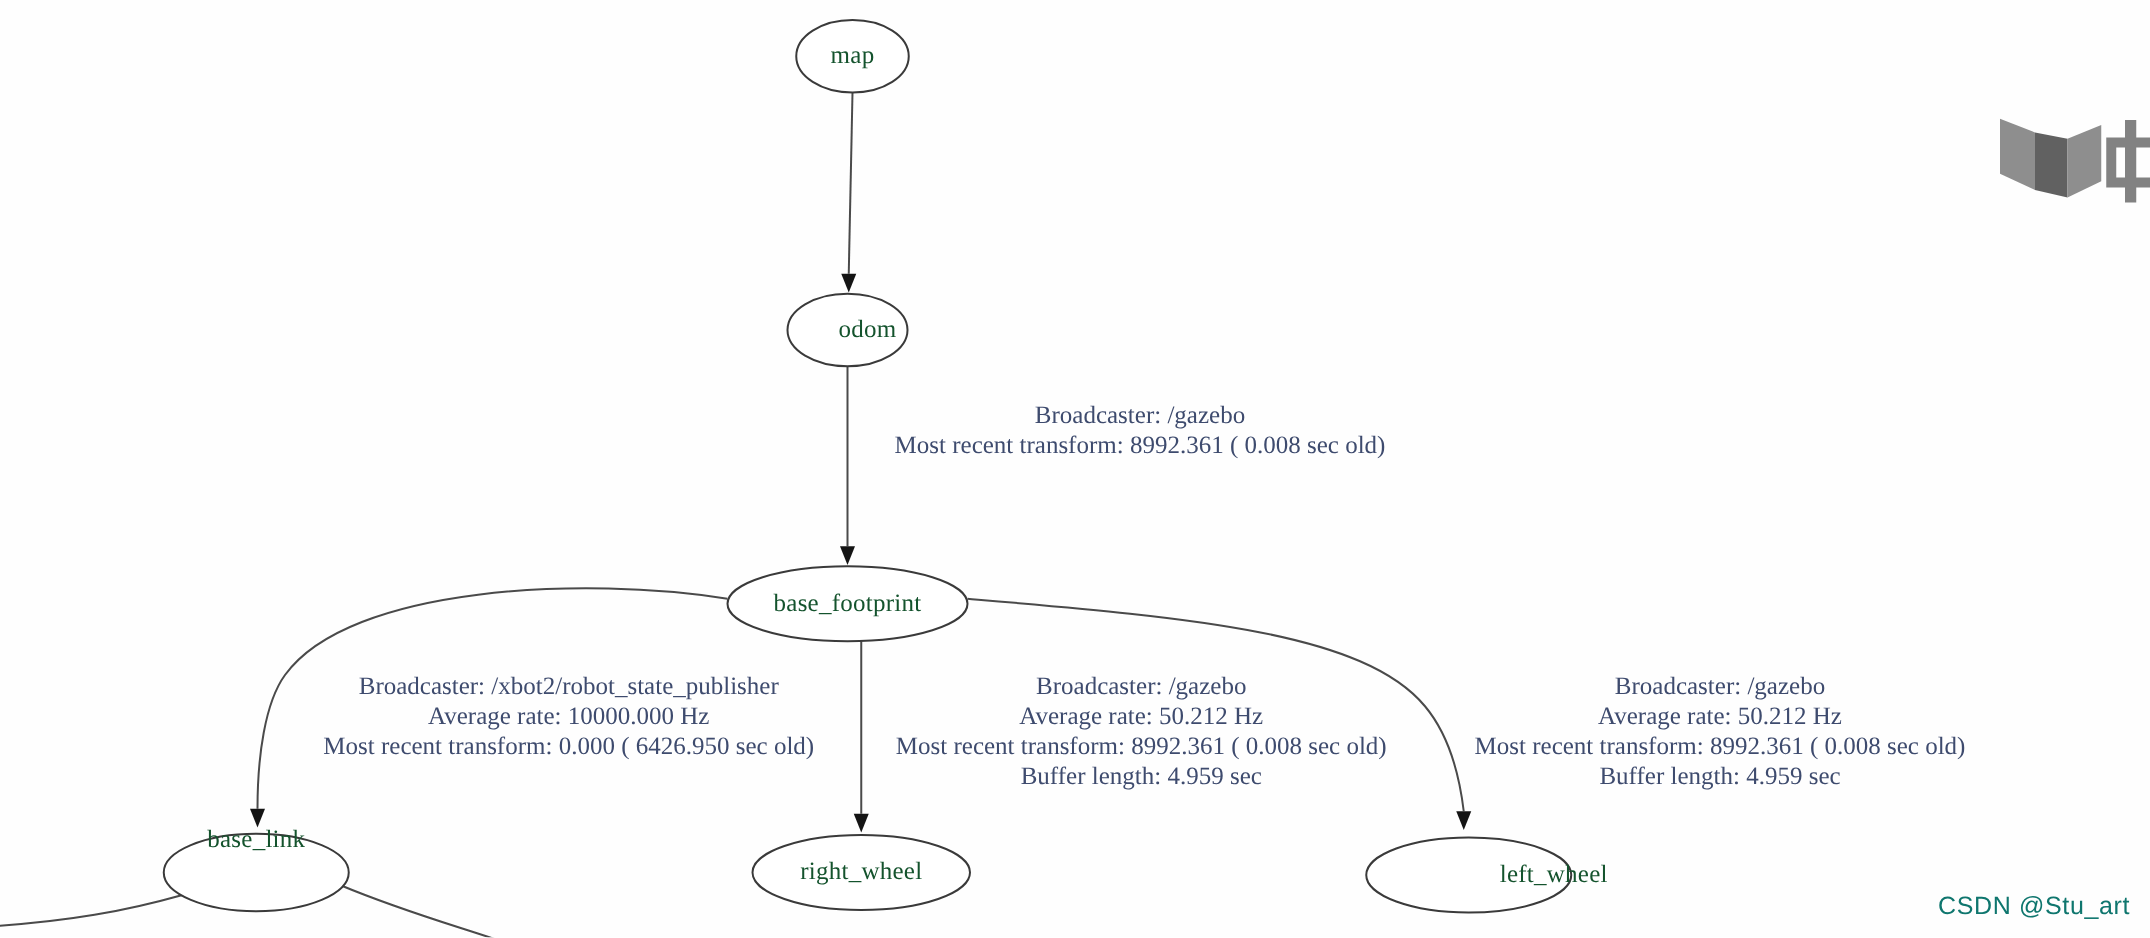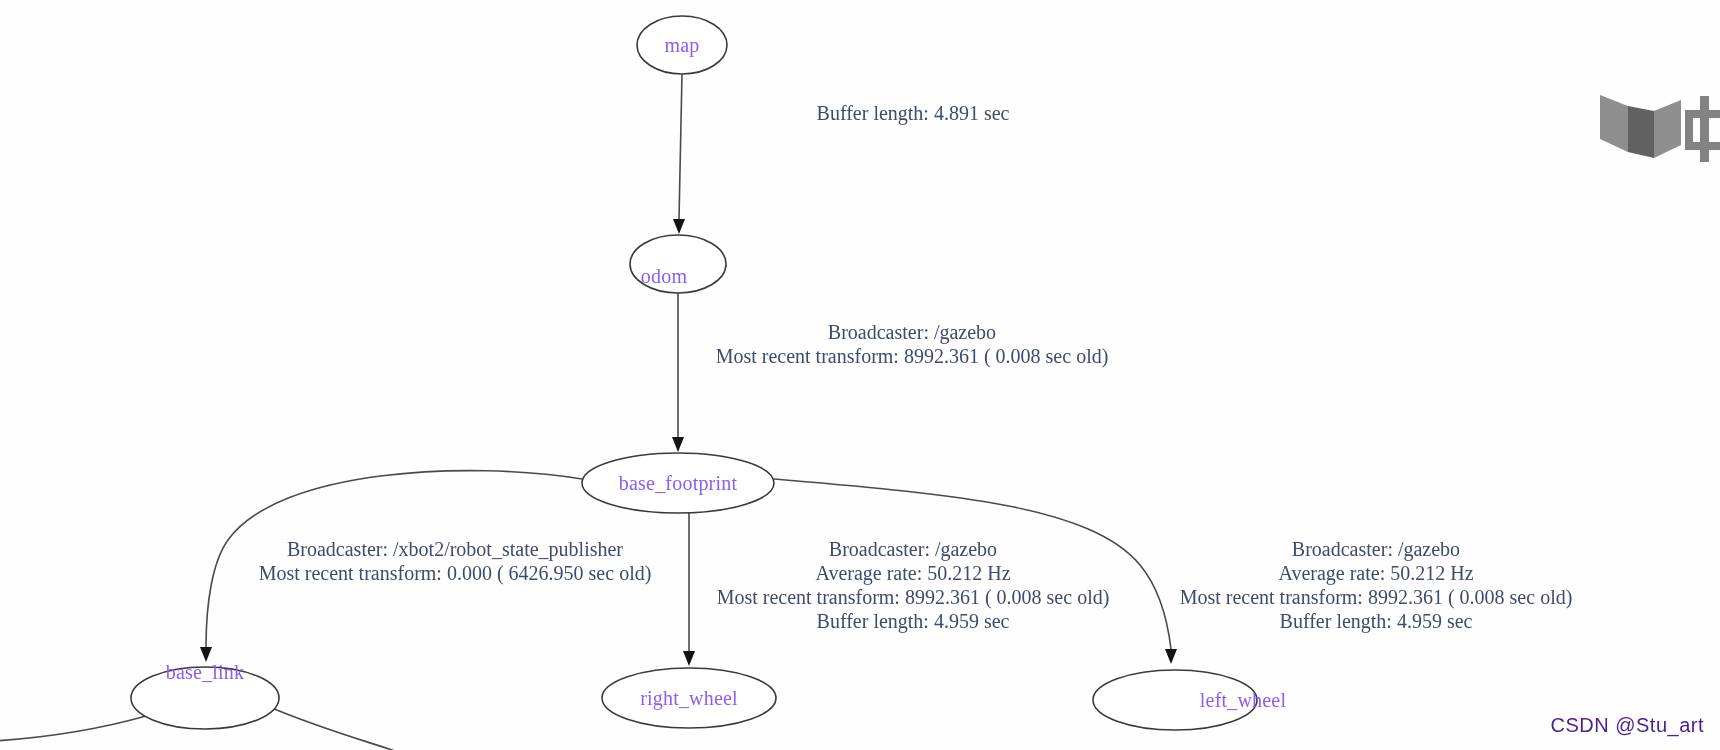--- a/index.html
+++ b/index.html
@@ -4,31 +4,31 @@
 <style>
   html,body { margin:0; padding:0; background:#ffffff; }
   .stage {
     position:relative; width:1720px; height:750px;
     background:#fefefe; overflow:hidden;
     font-family:"Liberation Serif","DejaVu Serif",serif;
   }
   .stage svg { position:absolute; left:0; top:0; }
   .node-label {
     position:absolute; transform:translate(-50%,-50%);
-    font-size:20px; color:#8b5cf6; white-space:nowrap; letter-spacing:0.2px;
+    font-size:20px; color:#14532d; white-space:nowrap; letter-spacing:0.2px;
   }
   .edge-label {
     position:absolute; transform:translateX(-50%);
     text-align:center; white-space:nowrap;
     font-size:20px; line-height:24px; color:#3e4b6e;
   }
   .watermark {
     position:absolute; right:16px; top:714px;
     font-family:"Liberation Sans","DejaVu Sans",sans-serif;
-    font-size:20px; color:#4c1d95; letter-spacing:0.5px;margin-left:24px;
+    font-size:20px; color:#0f766e; letter-spacing:0.5px;margin-left:24px;
   }
 </style>
 </head>
 <body>
 
 <div class="stage">
 
   <svg width="1720" height="750" viewBox="0 0 1720 750">
 
     <g stroke="#4a4a4a" stroke-width="1.6" fill="none">
@@ -65,37 +65,37 @@
       <polygon points="1654,111 1681,100 1681,145 1654,158" fill="#8e8e8e"></polygon>
 
       <g>
         <rect x="1689" y="114" width="58" height="32" fill="none" stroke="#828282" stroke-width="8"></rect>
         <rect x="1700" y="96" width="9" height="66" fill="#828282" stroke="none"></rect>
       </g>
     </g>
   </svg>
 
   <div class="node-label" style="left:682px; top:45px;">map</div>
-  <div class="node-label" style="left:664px; top:264px;margin-top:12px;">odom</div>
+  <div class="node-label" style="left:694px; top:264px;">odom</div>
   <div class="node-label" style="left:678px; top:483px;">base_footprint</div>
   <div class="node-label" style="left:205px; top:672px;">base_link</div>
   <div class="node-label" style="left:689px; top:698px;">right_wheel</div>
   <div class="node-label" style="left:1243px; top:700px;">left_wheel</div>
 
   <div class="edge-label" style="left:913px; top:101px;">
-    <div>Buffer length: 4.891 sec</div>
   </div>
 
   <div class="edge-label" style="left:912px; top:320px;">
     <div>Broadcaster: /gazebo</div>
     <div>Most recent transform: 8992.361 ( 0.008 sec old)</div>
   </div>
 
   <div class="edge-label" style="left:455px; top:537px;">
     <div>Broadcaster: /xbot2/robot_state_publisher</div>
+    <div>Average rate: 10000.000 Hz</div>
     <div>Most recent transform: 0.000 ( 6426.950 sec old)</div>
   </div>
 
   <div class="edge-label" style="left:913px; top:537px;">
     <div>Broadcaster: /gazebo</div>
     <div>Average rate: 50.212 Hz</div>
     <div>Most recent transform: 8992.361 ( 0.008 sec old)</div>
     <div>Buffer length: 4.959 sec</div>
   </div>
 

